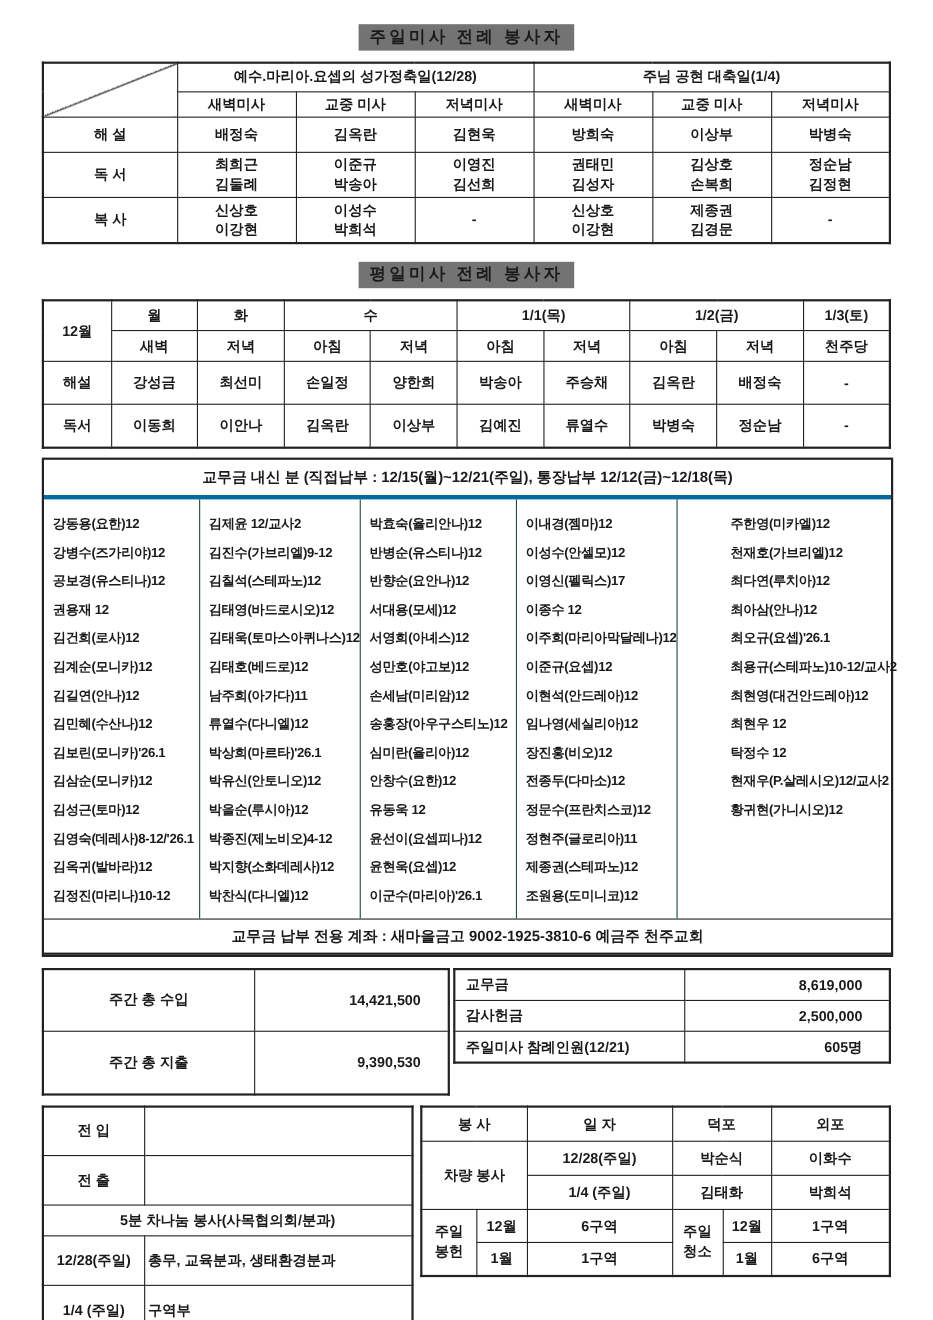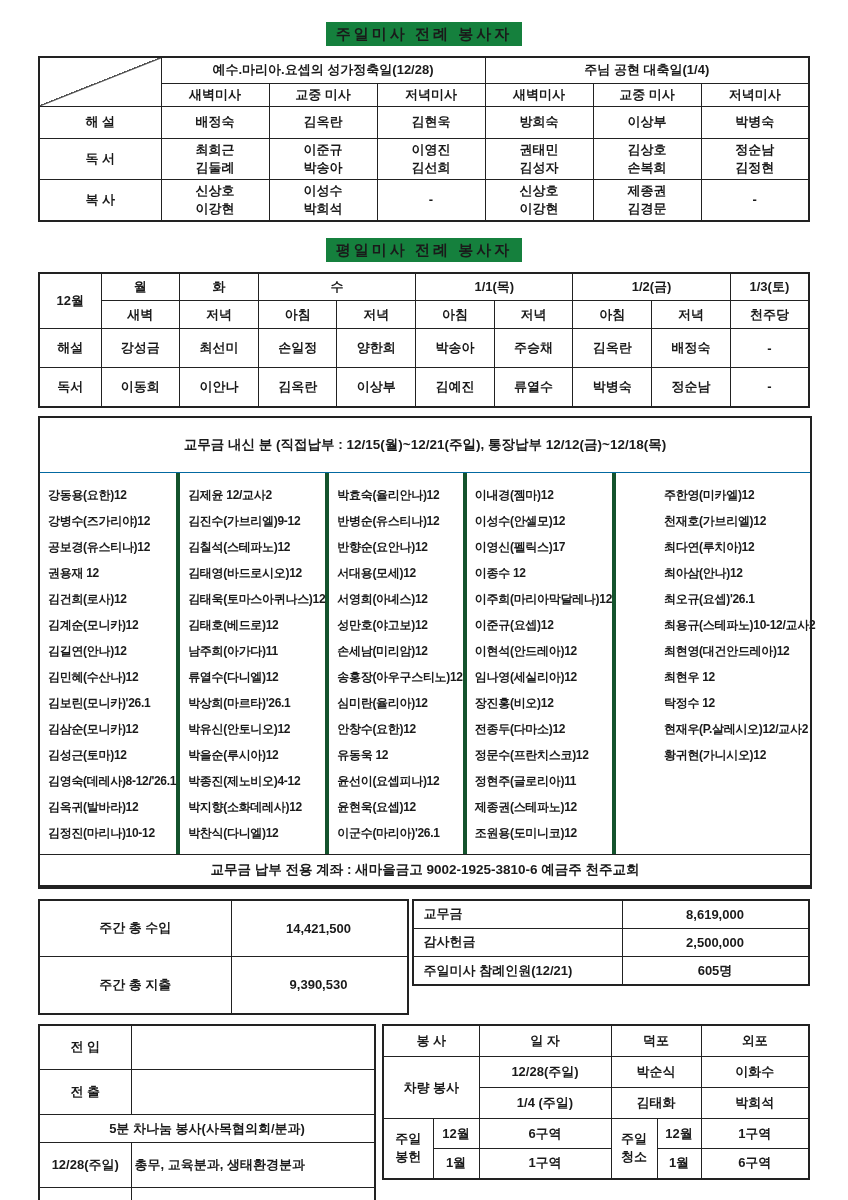--- a/index.html
+++ b/index.html
@@ -6,21 +6,21 @@
   html, body { margin: 0; padding: 0; background: #ffffff; }
   body {
     width: 848px; height: 1200px;
     font-family: "Liberation Sans", "DejaVu Sans", sans-serif;
     font-weight: bold; color: #1a1a1a;
   }
   .page { padding: 22px 38px 0 38px; width: 848px; }
 
   .title-wrap { text-align: center; margin-bottom: 10px; }
   .title-badge {
-    display: inline-block; background: #15803d; color: #1a1a1a;
+    display: inline-block; background: #737373; color: #1a1a1a;
     font-size: 15px; letter-spacing: 3px; padding: 3px 10px; line-height: 1.2;
   }
 
   table { border-collapse: collapse; table-layout: fixed; width: 772px; }
   th, td {
     border: 1px solid #222; text-align: center; vertical-align: middle;
     font-size: 13px; font-weight: bold; padding: 2px 3px; white-space: pre-line;
     overflow: hidden;
   }
   .outer { border: 2px solid #222; }
@@ -36,44 +36,44 @@
   .t1 .r1 td { height: 32px; }
   .t1 .r2 td, .t1 .r3 td { height: 40px; }
 
   
   .t2 th { height: 28px; }
   .t2 td { height: 39px; }
 
   
   .contrib { width: 774px; border: 2px solid #222; margin-top: 8px; }
   .contrib-header {
-    border-bottom: 1px solid #0369a1; text-align: center;
-    font-size: 13.5px; padding: 18px 2px;
+    border-bottom: 4px solid #0369a1; text-align: center;
+    font-size: 13.5px; padding: 7px 2px;
   }
   .names { display: flex; align-items: stretch; }
-  .name-col { width: 20%; border-right: 4px solid #14532d; padding: 9px 0 8px 0; }
+  .name-col { width: 20%; border-right: 1px solid #14532d; padding: 9px 0 8px 0; }
   .name-col:last-child { border-right: none; margin-left: 40px; }
   .name-line {
     font-size: 12px; line-height: 26px; height: 26px; text-align: left;
     padding-left: 8px; white-space: nowrap; letter-spacing: -0.3px;
   }
   .account-row {
     border-top: 1px solid #222; text-align: center; font-size: 13.5px;
     padding: 6px 19px; border-bottom: 2px solid #222;
   }
 
   
   .fin-wrap { display: flex; margin-top: 10px; align-items: flex-start; }
   .fin-left { width: 371px; }
   .fin-right { width: 399px; margin-left: 3px; }
   .fin-left td { height: 57px; }
   .fin-left td.lbl { width: 192px; }
   .fin-right td { height: 28.5px; }
   .fin-right td.lbl { width: 210px; text-align: left; padding-left: 10px; }
-  td.num { padding-right: 4px; }
+  td.num { text-align: right; padding-right: 24px; }
 
   
   .bottom-wrap { display: flex; margin-top: 9px; align-items: flex-start; }
   .bt-left { width: 371px; }
   .bt-left td { height: 45px; }
   .bt-left td.lbl { width: 92px; }
   .bt-left td.val { text-align: left; }
   .bt-left td.mrow { height: 28px; }
   .bt-right { width: 426px; margin-left: 6px; }
   .bt-right th { height: 32px; }

